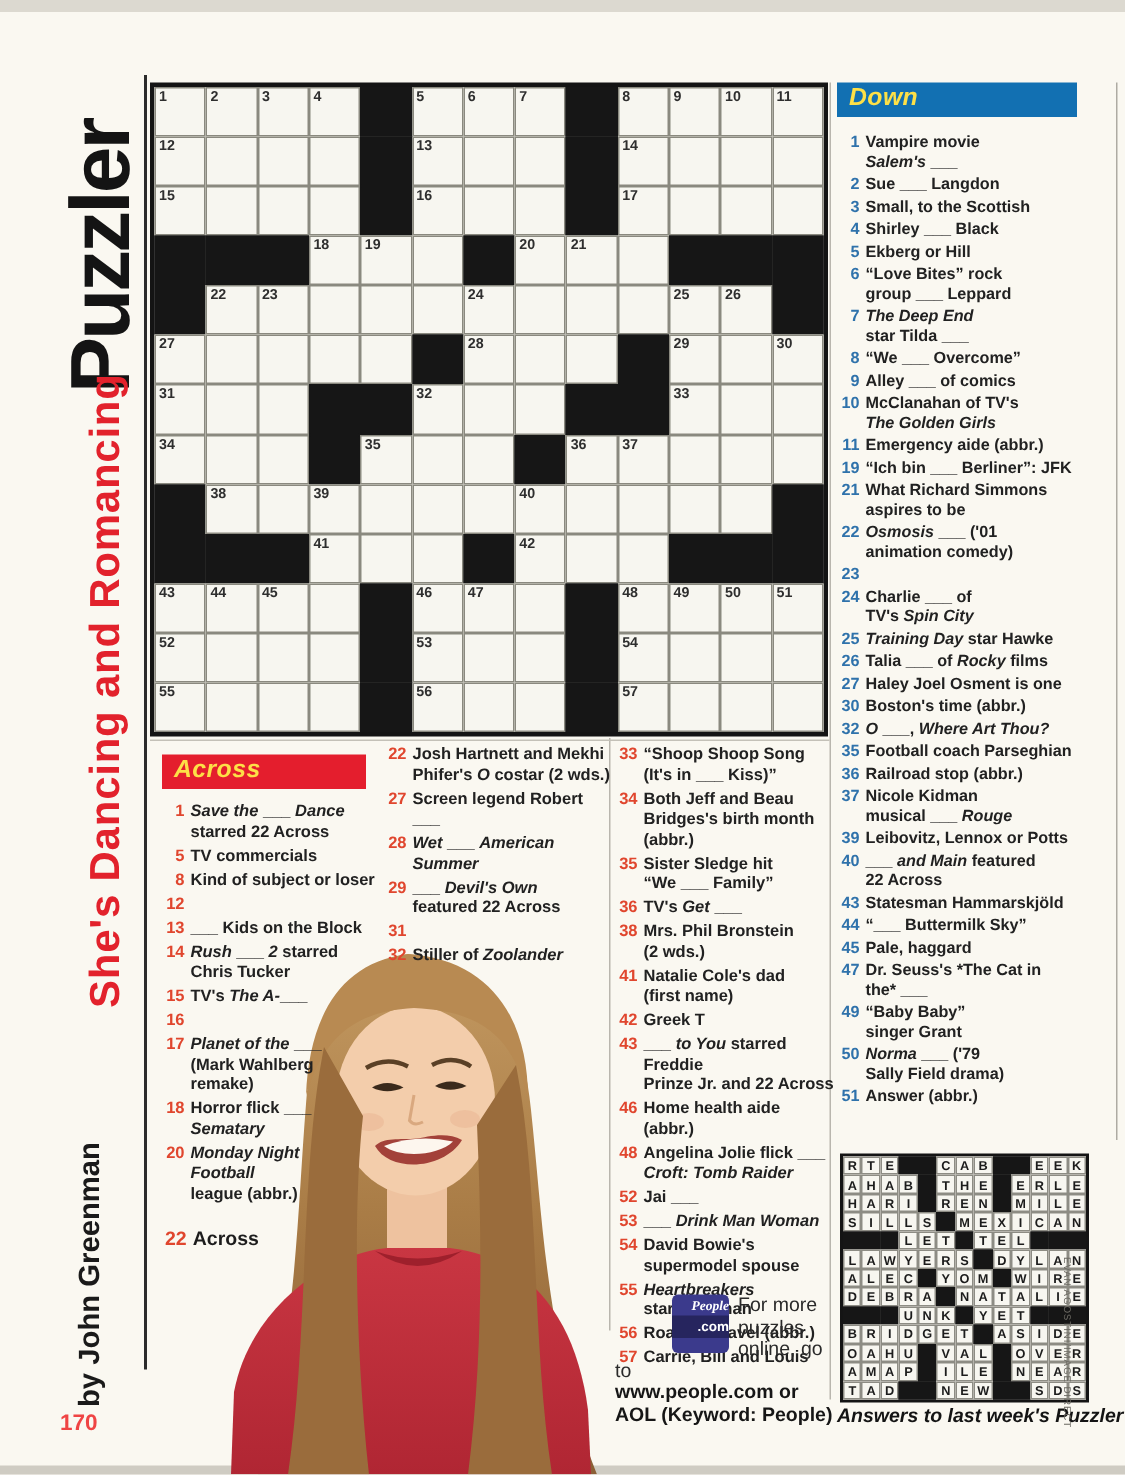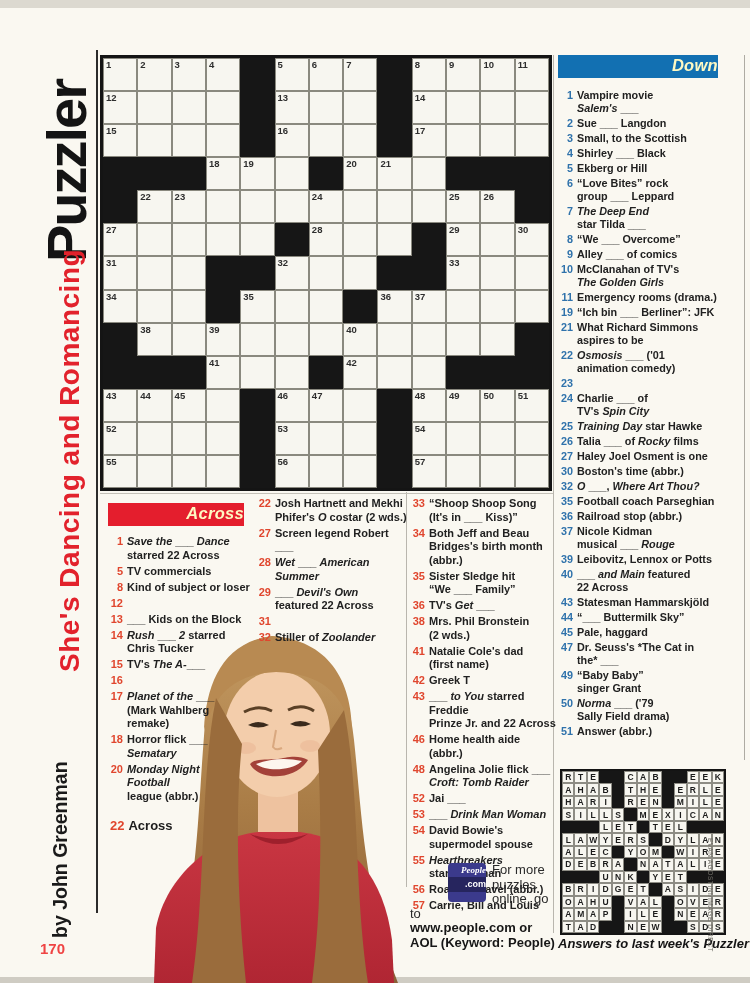--- a/index.html
+++ b/index.html
@@ -23,22 +23,22 @@
 
   
   #xw-grid{position:absolute;left:100px;top:55px;width:446px;height:430px;display:grid;
     grid-template-rows:repeat(13,1fr);grid-template-columns:repeat(13,1fr);
     border:3px solid #141414;background:#f7f6f0;z-index:2;}
   .xcell{background:#f7f6f0;border:1px solid #8a897f;position:relative;box-sizing:border-box;}
   .xcell.black{background:#161616;border-color:#161616;}
   .gnum{position:absolute;top:0;left:2px;font-size:9.5px;font-weight:bold;color:#2e2e2e;line-height:11px;}
 
   
-  .bar{position:absolute;color:#fef9c3;font-weight:bold;font-style:italic;font-size:16.5px;
-    padding:1px 0 3px 8px;z-index:3;letter-spacing:0.3px;text-align:right;}
+  .bar{position:absolute;color:#fde047;font-weight:bold;font-style:italic;font-size:16.5px;
+    padding:1px 0 3px 8px;z-index:3;letter-spacing:0.3px;}
   #down-bar{left:558px;top:55px;width:152px;background:#1270b2;}
   #across-bar{left:108px;top:503px;width:128px;background:#e41e2d;}
 
   .cluelist{position:absolute;z-index:3;}
   #down-clues{left:558px;top:89px;width:192px;}
   #ac1{left:108px;top:535px;width:148px;}
   #ac2{left:256px;top:497px;width:152px;}
   #ac3{left:410px;top:497px;width:146px;}
   .clue{display:flex;margin-bottom:2px;font-size:10.8px;line-height:13px;}
   #ac1 .clue,#ac2 .clue,#ac3 .clue{font-size:11px;line-height:13.5px;margin-bottom:2.5px;}
@@ -451,21 +451,21 @@
       <div class="clue">
         <span class="cnum">9</span>
         <span class="ctext">Alley ___ of comics</span>
       </div>
       <div class="clue">
         <span class="cnum">10</span>
         <span class="ctext">McClanahan of TV's<br><i>The Golden Girls</i></span>
       </div>
       <div class="clue">
         <span class="cnum">11</span>
-        <span class="ctext">Emergency rooms (drama.)</span>
+        <span class="ctext">Emergency aide (abbr.)</span>
       </div>
       <div class="clue">
         <span class="cnum">19</span>
         <span class="ctext">“Ich bin ___ Berliner”: JFK</span>
       </div>
       <div class="clue">
         <span class="cnum">21</span>
         <span class="ctext">What Richard Simmons<br>aspires to be</span>
       </div>
       <div class="clue">

